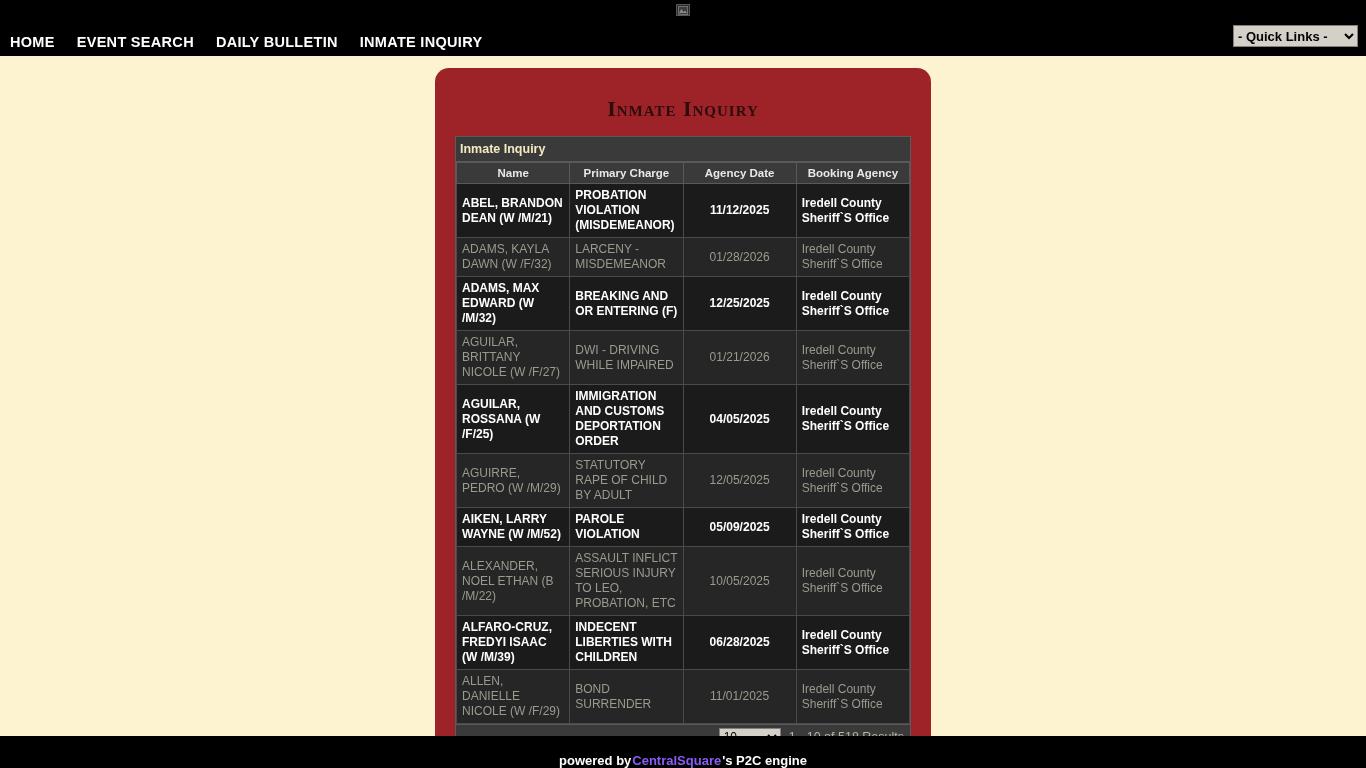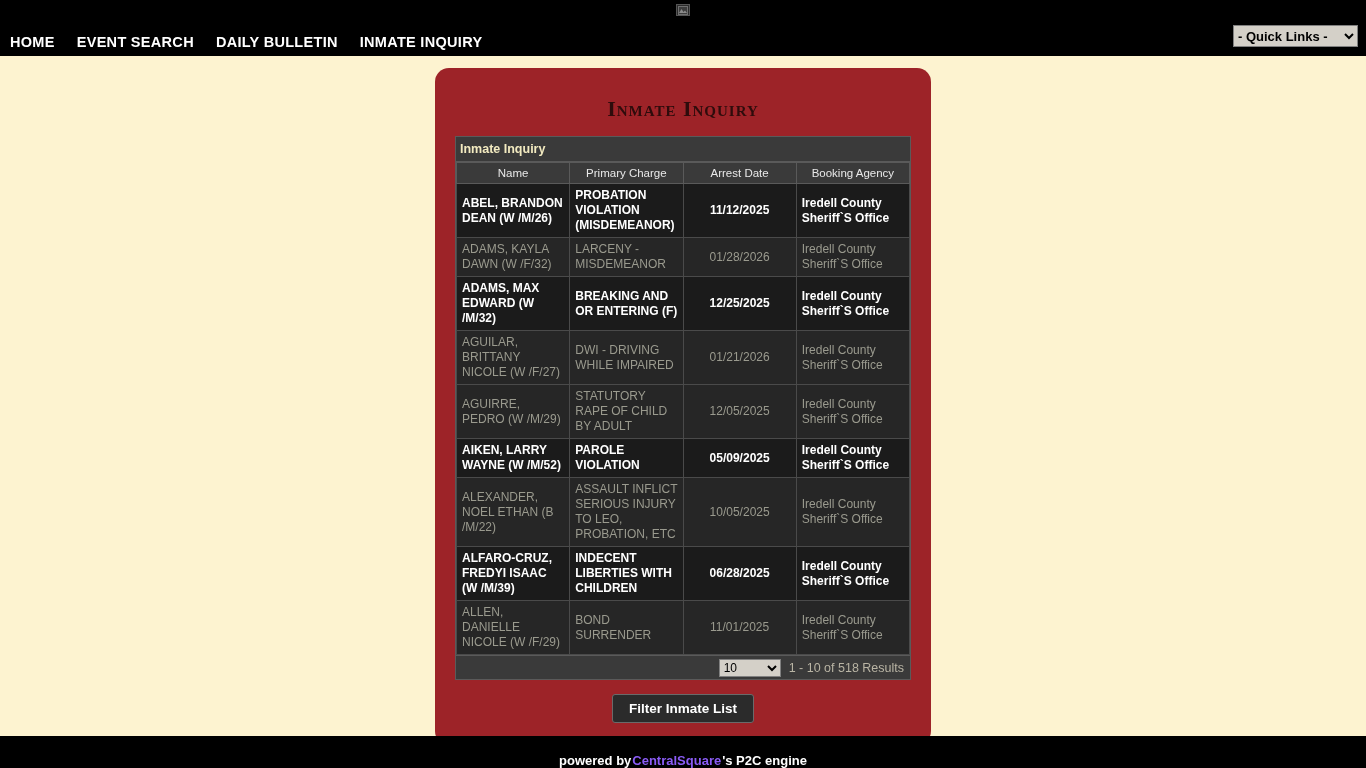--- a/index.html
+++ b/index.html
@@ -108,21 +108,21 @@
 
   table.inmates {
     width: 100%;
     border-collapse: collapse;
     table-layout: fixed;
   }
   table.inmates th {
     background: #3a3a3a;
     color: #e8e8e8;
     font-size: 11.5px;
-    font-weight: normal;
+    font-weight: bold;
     padding: 4px 4px;
     border: 1px solid #5a5a5a;
     text-align: center;
   }
   table.inmates td {
     font-size: 12px;
     padding: 4px 5px;
     border: 1px solid #4a4a4a;
     vertical-align: middle;
     line-height: 15px;
@@ -230,47 +230,53 @@
     <div class="panel-title">Inmate Inquiry</div>
 
     <div class="grid-wrap">
       <div class="grid-caption">Inmate Inquiry</div>
 
       <table class="inmates">
         <thead>
           <tr>
             <th>Name</th>
             <th>Primary Charge</th>
-            <th>Arrest Date</th>
+            <th>Agency Date</th>
             <th>Booking Agency</th>
           </tr>
         </thead>
         <tbody>
           <tr class="row-odd">
-            <td class="c-name">ABEL, BRANDON DEAN (W /M/26)</td>
+            <td class="c-name">ABEL, BRANDON DEAN (W /M/21)</td>
             <td class="c-charge">PROBATION VIOLATION (MISDEMEANOR)</td>
             <td class="c-date">11/12/2025</td>
             <td class="c-agency">Iredell County Sheriff`S Office</td>
           </tr>
           <tr class="row-even">
             <td class="c-name">ADAMS, KAYLA DAWN (W /F/32)</td>
             <td class="c-charge">LARCENY - MISDEMEANOR</td>
             <td class="c-date">01/28/2026</td>
             <td class="c-agency">Iredell County Sheriff`S Office</td>
           </tr>
           <tr class="row-odd">
             <td class="c-name">ADAMS, MAX EDWARD (W /M/32)</td>
             <td class="c-charge">BREAKING AND OR ENTERING (F)</td>
             <td class="c-date">12/25/2025</td>
             <td class="c-agency">Iredell County Sheriff`S Office</td>
           </tr>
           <tr class="row-even">
             <td class="c-name">AGUILAR, BRITTANY NICOLE (W /F/27)</td>
             <td class="c-charge">DWI - DRIVING WHILE IMPAIRED</td>
             <td class="c-date">01/21/2026</td>
+            <td class="c-agency">Iredell County Sheriff`S Office</td>
+          </tr>
+          <tr class="row-odd">
+            <td class="c-name">AGUILAR, ROSSANA (W /F/25)</td>
+            <td class="c-charge">IMMIGRATION AND CUSTOMS DEPORTATION ORDER</td>
+            <td class="c-date">04/05/2025</td>
             <td class="c-agency">Iredell County Sheriff`S Office</td>
           </tr>
           <tr class="row-even">
             <td class="c-name">AGUIRRE, PEDRO (W /M/29)</td>
             <td class="c-charge">STATUTORY RAPE OF CHILD BY ADULT</td>
             <td class="c-date">12/05/2025</td>
             <td class="c-agency">Iredell County Sheriff`S Office</td>
           </tr>
           <tr class="row-odd">
             <td class="c-name">AIKEN, LARRY WAYNE (W /M/52)</td>

